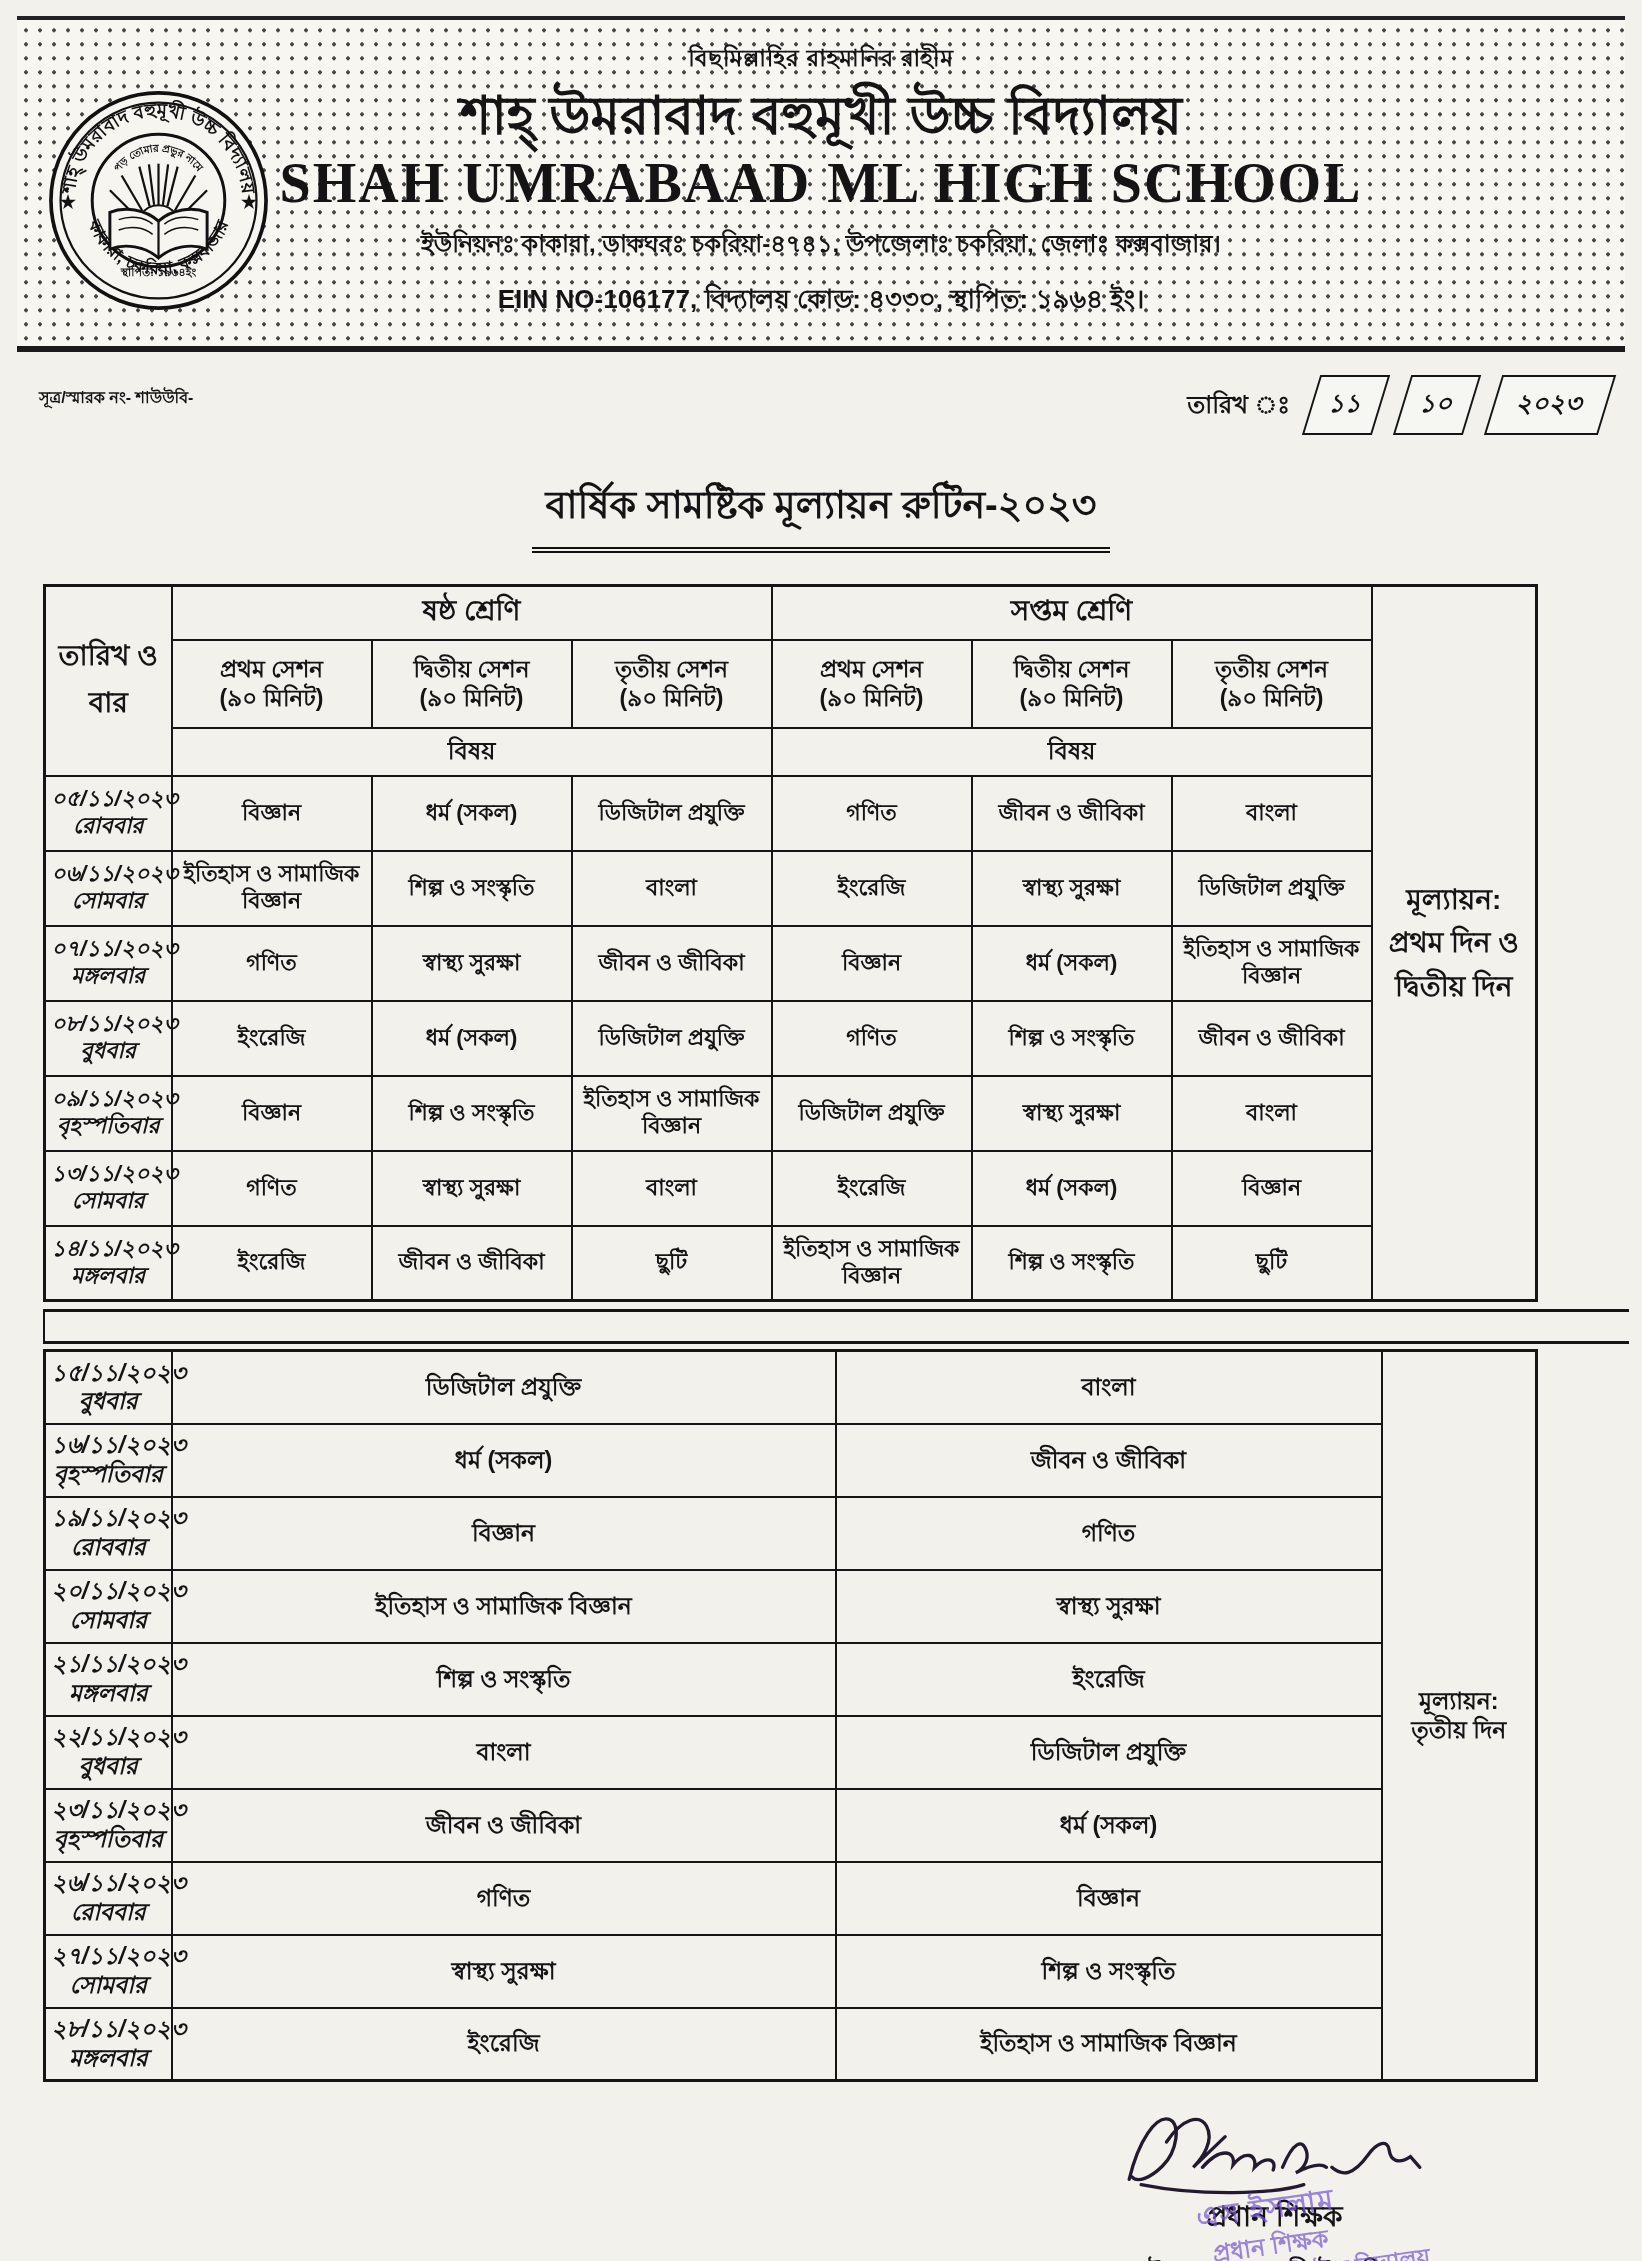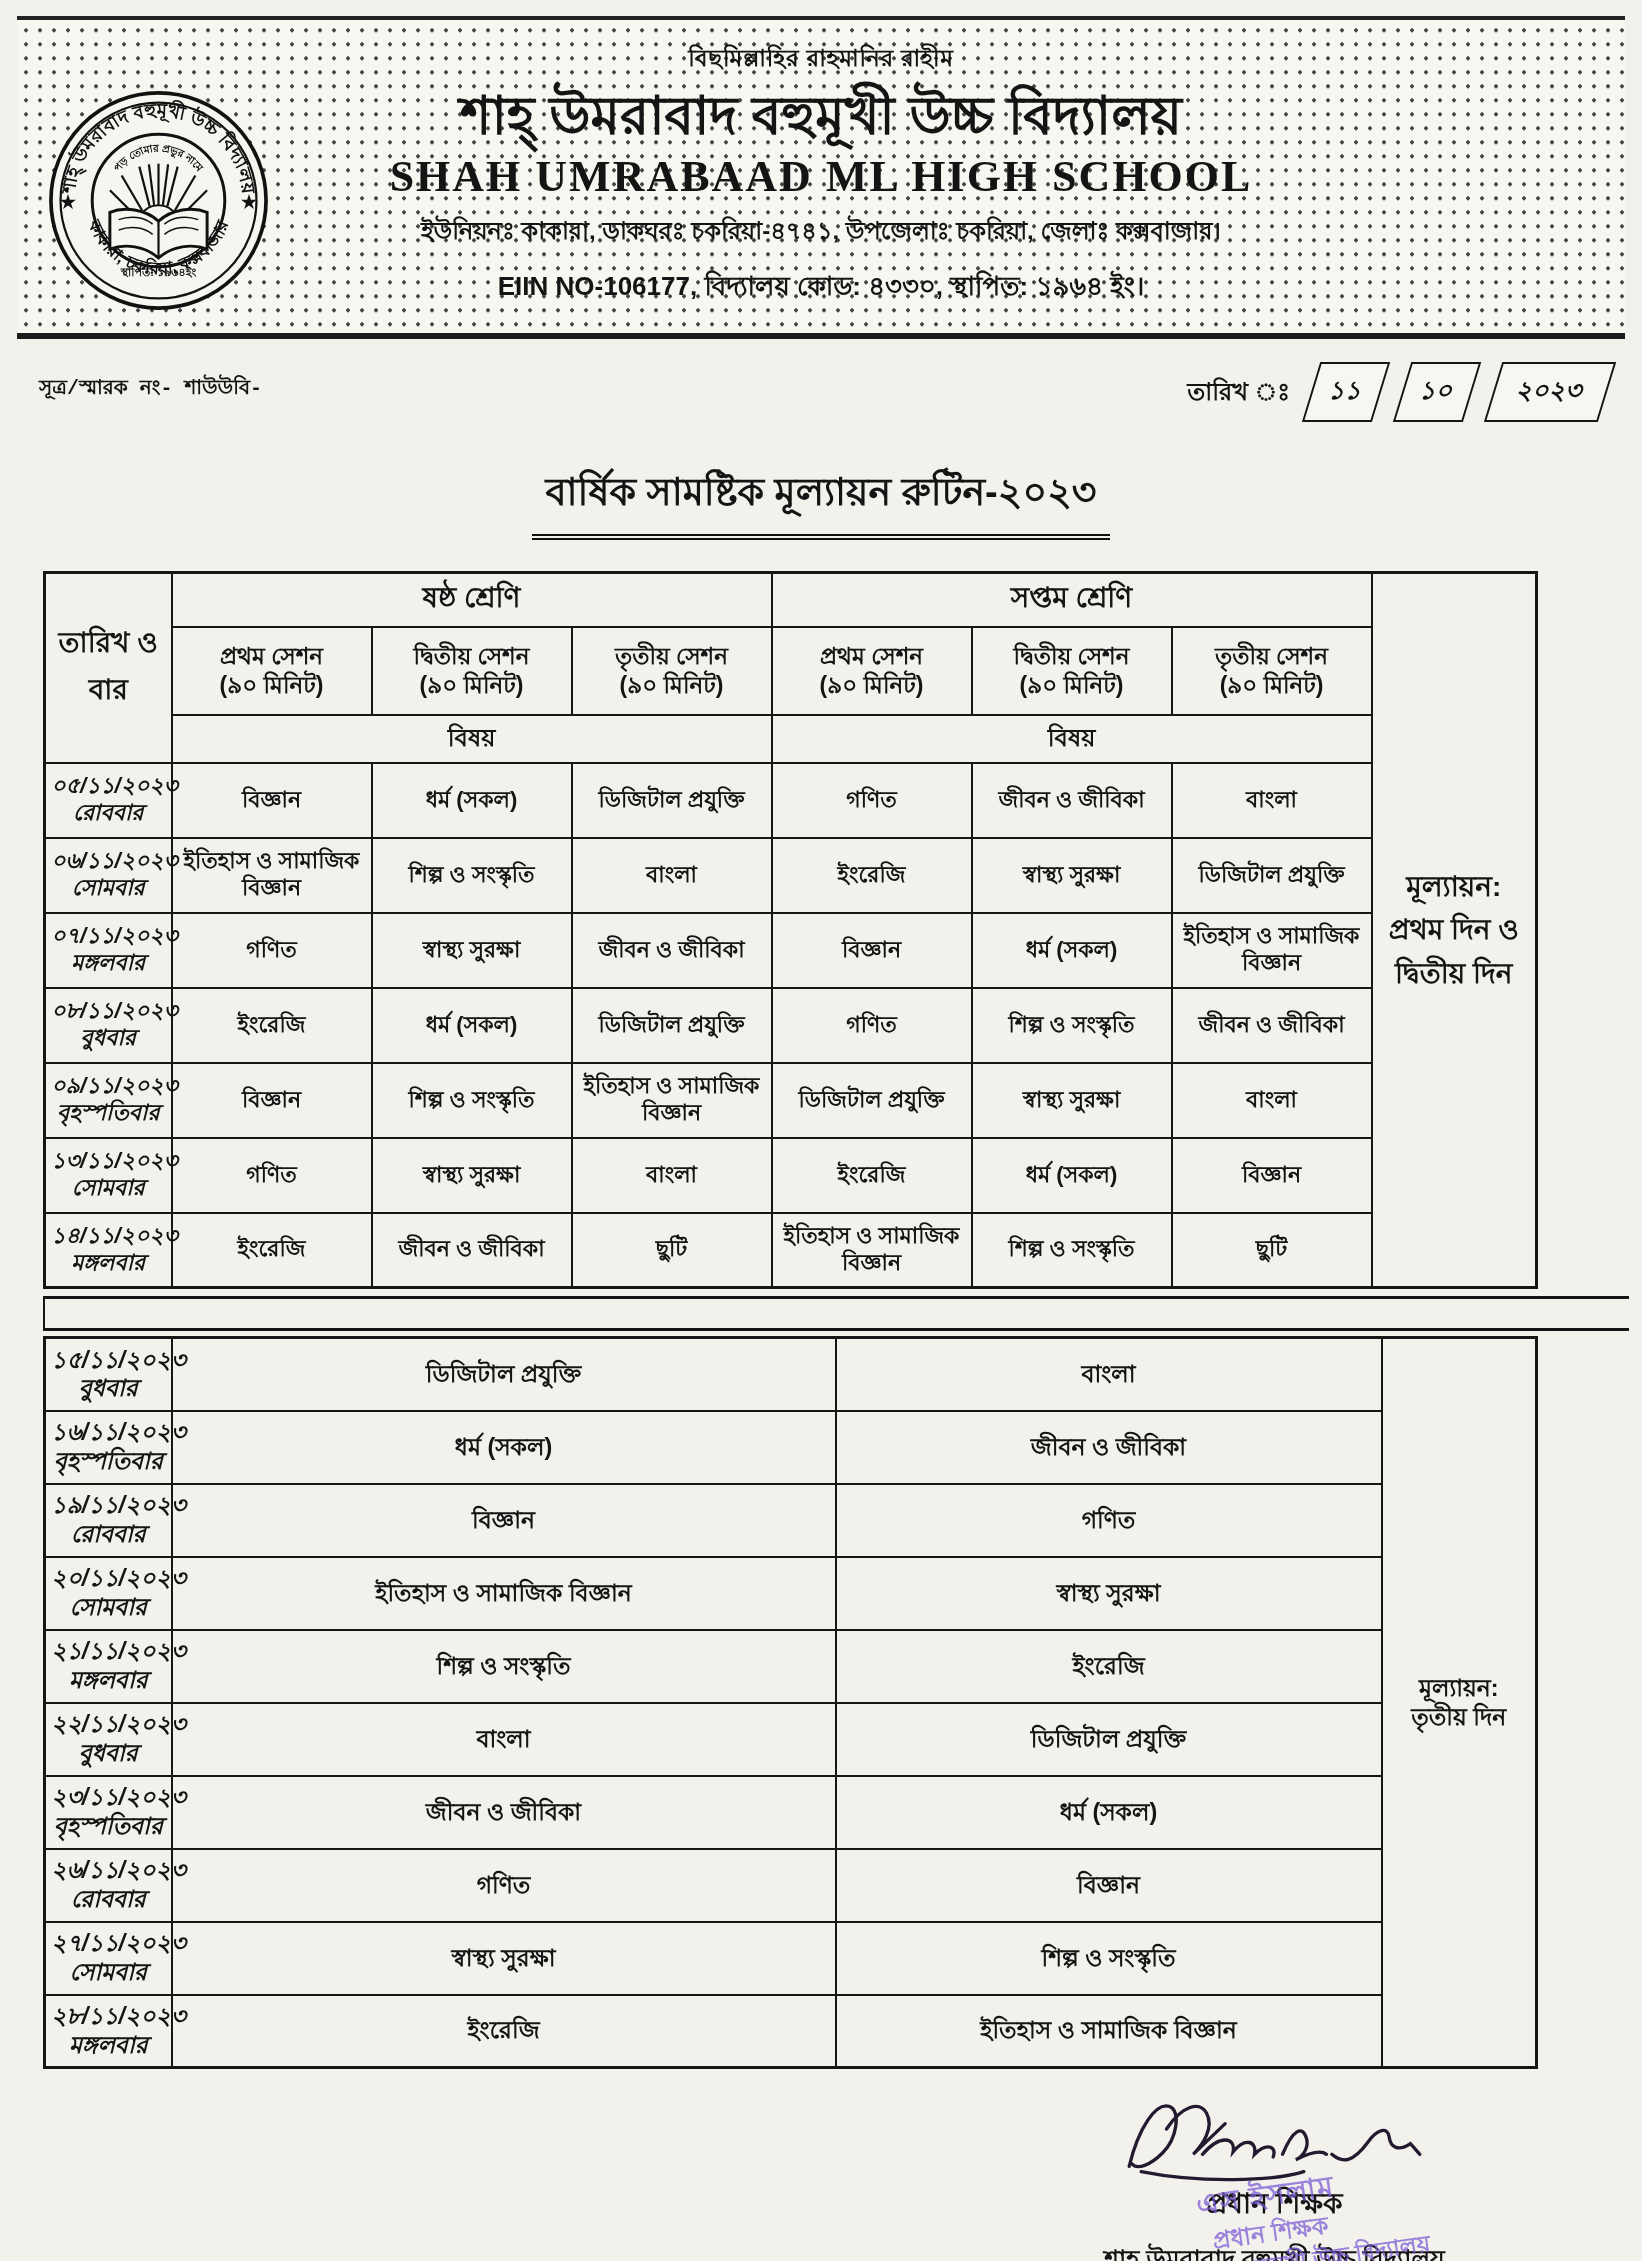--- a/index.html
+++ b/index.html
@@ -16,29 +16,29 @@
     border-top:4px solid #222;
     border-bottom:6.7px solid #1b1b1b;
     background-color:#f7f6f1;
     background-image: radial-gradient(circle, #474747 1.6px, rgba(0,0,0,0) 1.9px);
     background-size: 14px 14px;
     background-position: 2px 3.3px;
     position:relative;
   }
   .bismillah { font-size:23px; font-weight:700; letter-spacing:0.7px; }
   .school-bn { font-size:53px; font-weight:800; margin-top:9.4px; line-height:1.05; }
-  .school-en { font-family:"Liberation Serif","DejaVu Serif",serif; font-size:44px; font-weight:700; letter-spacing:2px; margin-top:6.7px; }
+  .school-en { font-family:"Liberation Serif","DejaVu Serif",serif; font-size:56px; font-weight:700; letter-spacing:2px; margin-top:6.7px; }
   .school-addr { font-size:24px; font-weight:700; margin-top:10.7px; }
   .school-eiin { font-size:26px; font-weight:700; margin-top:14px; }
 
   .logo { position:absolute; left:31px; top:70px; width:221px; height:221px; }
 
   
   .meta-row { display:flex; justify-content:space-between; align-items:flex-start; margin:23px 35px 0 39px; }
-  .memo { font-size:20px; font-weight:700; padding-top:9.4px;font-family:Liberation Mono, monospace; }
+  .memo { font-size:16px; font-weight:700; padding-top:9.4px; }
   .date-area { display:flex; align-items:center; gap:21px; font-size:24px; font-weight:700; }
   .dbox { display:inline-block; border:2.7px solid #151515; transform:skewX(-17deg); padding:6.7px 16px; min-width:70px; text-align:center; font-size:25.4px; font-weight:700; background:rgba(255,255,255,.35); }
   .dbox.year { min-width:114px; }
 
   
   .title-wrap { text-align:center; margin-top:39px; }
   .title-wrap span { display:inline-block; font-size:38px; font-weight:800; padding:0 13.4px 8px 13.4px; border-bottom:6px double #111; }
 
   
   table { border-collapse:collapse; table-layout:fixed; margin-left:43px; width:1492px; }

